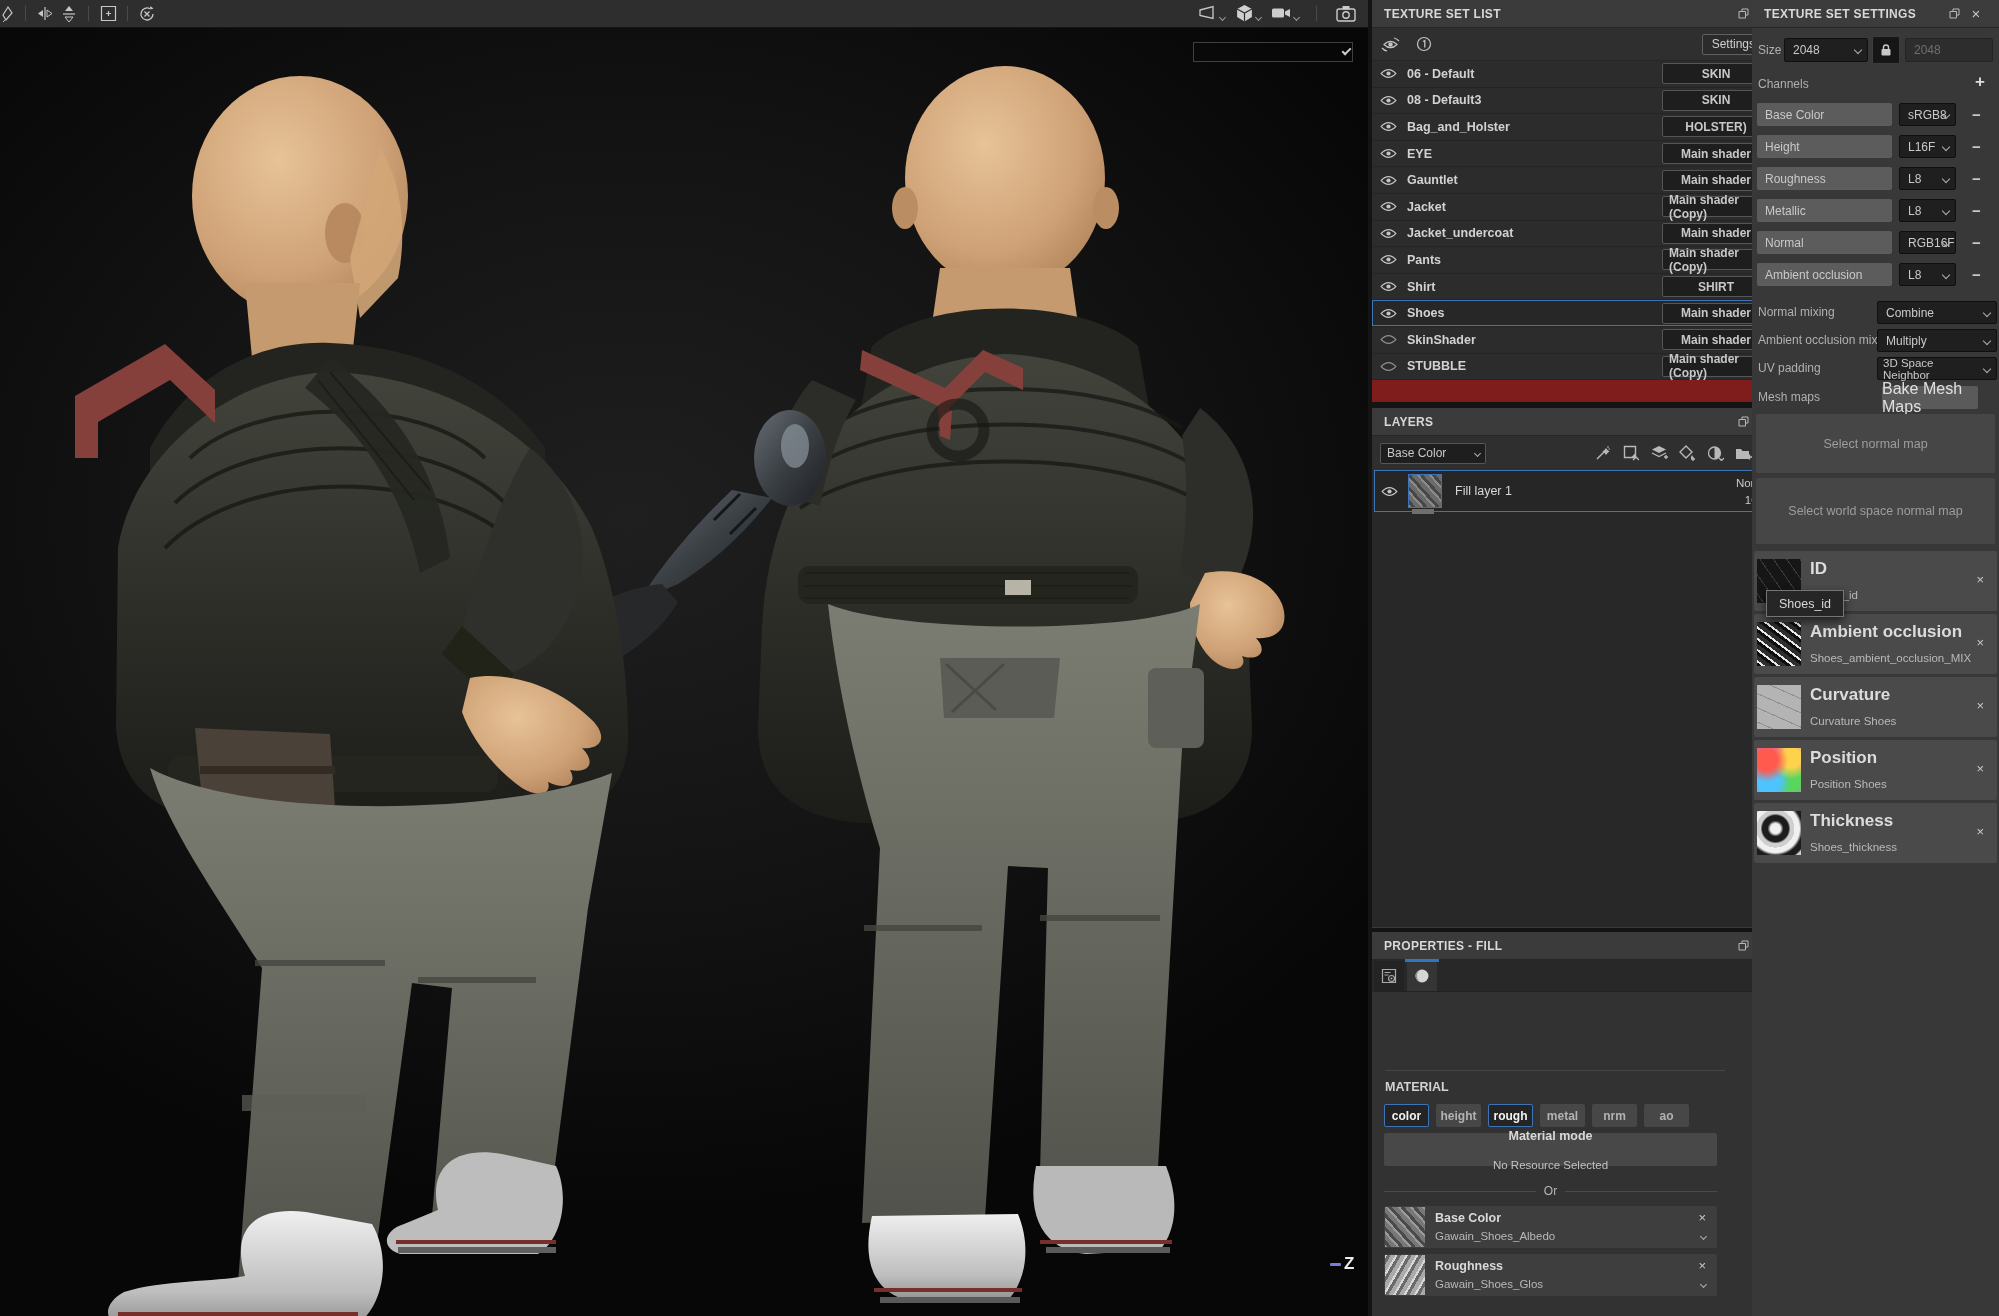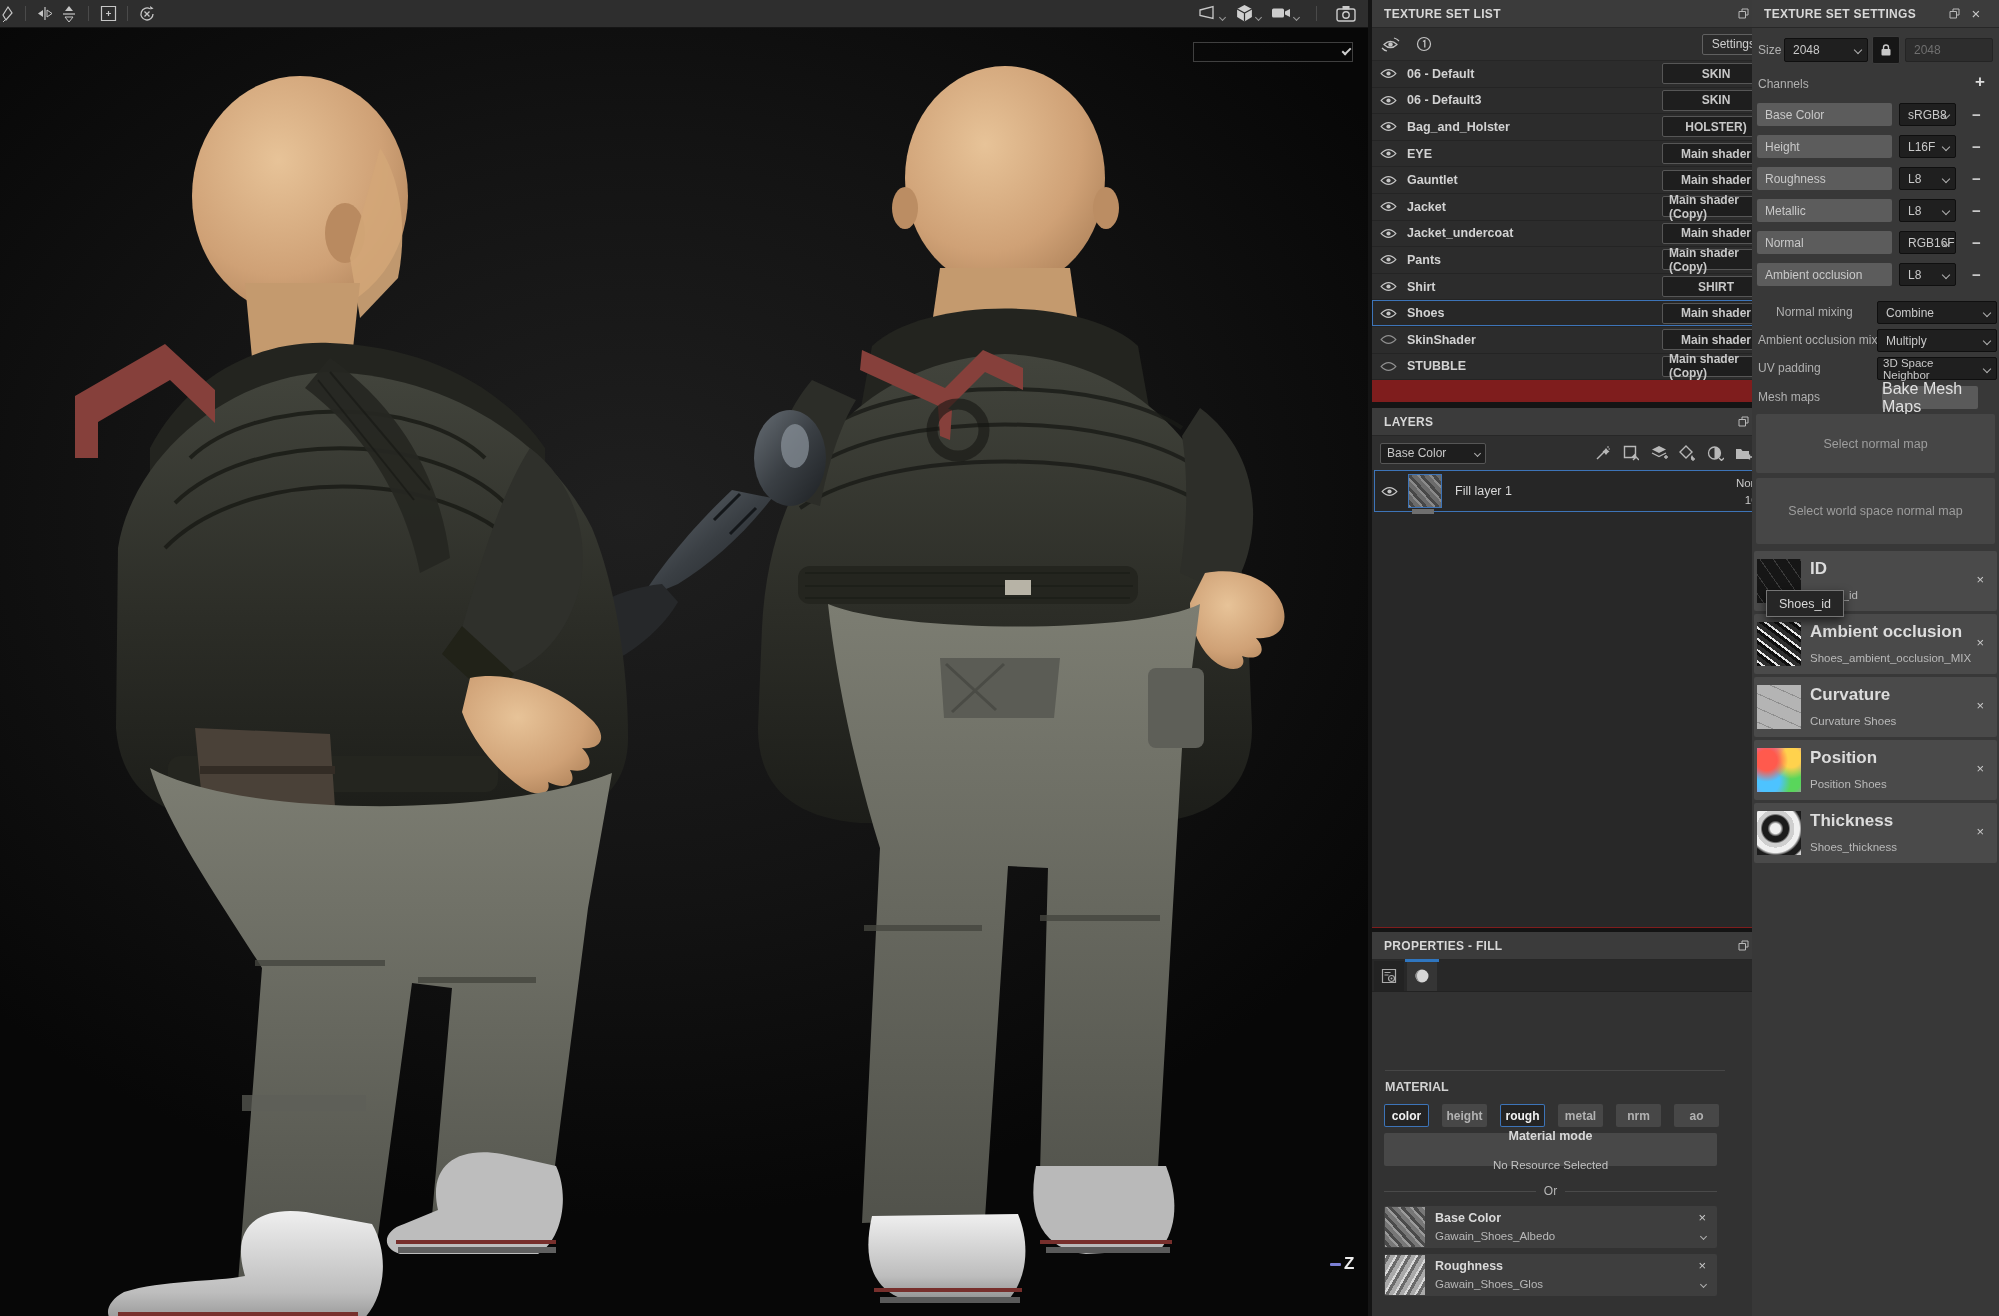--- a/index.html
+++ b/index.html
@@ -78,21 +78,21 @@
 
   
   .tabs{height:32px;background:#282828;display:flex;align-items:flex-end;padding-left:2px;border-bottom:1px solid #222}
   .tab{width:30px;height:30px;display:flex;align-items:center;justify-content:center;background:#232323;
        margin-right:3px;position:relative}
   .tab.active{background:#353535}
   .tab.active::before{content:"";position:absolute;top:-2px;left:-2px;right:-2px;height:3px;background:#2f76c0}
   .props-body{position:relative;background:#323232;height:324px}
   .divider{position:absolute;left:13px;top:78px;width:340px;height:1px;background:#464646}
   .mat-label{position:absolute;left:13px;top:88px;font-size:12.5px;font-weight:700;color:#d2d2d2}
-  .chbtns{position:absolute;left:12px;top:112px;display:flex;gap:13px}
+  .chbtns{position:absolute;left:12px;top:112px;display:flex;gap:7px}
   .chbtn{width:45px;height:23px;border-radius:2px;background:#474747;display:flex;align-items:center;
          justify-content:center;font-size:12px;font-weight:700;color:#b2b2b2}
   .chbtn.on{background:#242424;box-shadow:inset 0 0 0 1px #3d74b8;color:#f2f2f2}
   .matmode{position:absolute;left:12px;top:141px;width:333px;height:33px;background:#484848;border-radius:2px;
            display:flex;flex-direction:column;align-items:center;justify-content:center;gap:16px}
   .matmode .l1{font-size:12.5px;font-weight:700;color:#d8d8d8}
   .matmode .l2{font-size:11.5px;color:#c2c2c2}
   .orrow{position:absolute;left:12px;top:192px;width:333px;display:flex;align-items:center;gap:8px;
          font-size:12px;color:#b5b5b5}
   .orrow .ln{flex:1;height:1px;background:#4a4a4a}
@@ -379,21 +379,21 @@
           <div class="dd">
               <span>SKIN</span>
               <span class="chv"></span>
             </div>
         </div>
         <div class="ts-row">
           <svg class="eye" viewBox="0 0 18 12">
               <path d="M1,6 Q9,-2.5 17,6 Q9,14.5 1,6Z"></path>
               <circle cx="9" cy="6" r="2.3"></circle>
             </svg>
-          <span class="name">06 - Default3</span>
+          <span class="name">08 - Default3</span>
           <div class="dd">
               <span>SKIN</span>
               <span class="chv"></span>
             </div>
         </div>
         <div class="ts-row">
           <svg class="eye" viewBox="0 0 18 12">
               <path d="M1,6 Q9,-2.5 17,6 Q9,14.5 1,6Z"></path>
               <circle cx="9" cy="6" r="2.3"></circle>
             </svg>
@@ -730,21 +730,21 @@
       </div>
     <span class="minus" style="top:234px">−</span>
 
     <div class="chname" style="top:263px">Ambient occlusion</div>
     <div class="rp-dd fmt" style="top:263px">
         <span>L8</span>
         <span class="chv"></span>
       </div>
     <span class="minus" style="top:266px">−</span>
 
-    <span class="lbl" style="left:24px;top:305px">Normal mixing</span>
+    <span class="lbl" style="left:6px;top:305px">Normal mixing</span>
     <div class="rp-dd mixdd" style="top:301px">
         <span>Combine</span>
         <span class="chv"></span>
       </div>
 
     <span class="lbl" style="left:6px;top:333px">Ambient occlusion mixing</span>
     <div class="rp-dd mixdd" style="top:329px">
         <span>Multiply</span>
         <span class="chv"></span>
       </div>

